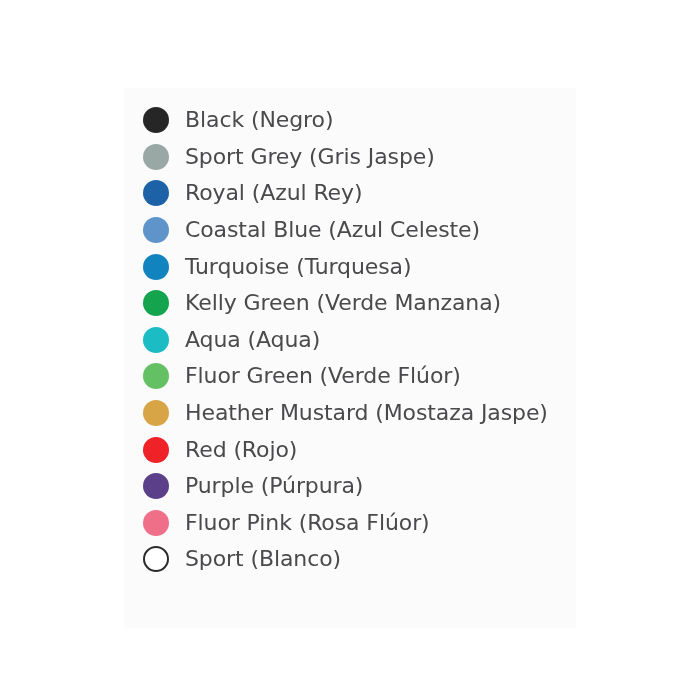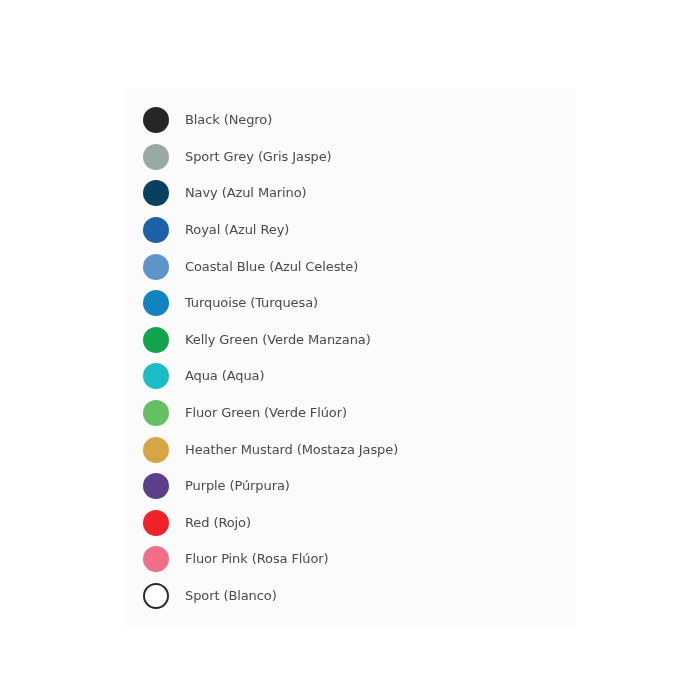--- a/index.html
+++ b/index.html
@@ -54,21 +54,21 @@
     box-sizing: border-box;
     display: block;
   }
 
   .swatch.outlined {
     border: 2px solid #2b2b2b;
   }
 
   .legend-label {
     font-family: "DejaVu Sans", sans-serif;
-    font-size: 13px;
+    font-size: 22px;
     line-height: 22px;
     color: #4a4a4c;
     letter-spacing: -0.1px;
     white-space: nowrap;
     padding-left: 8px;
   }
 </style>
 </head>
 <body>
 
@@ -78,26 +78,20 @@
         <div class="swatch-cell">
           <span class="swatch" style="background: rgb(38, 38, 38);"></span>
         </div>
         <span class="legend-label">Black (Negro)</span>
       </div>
       <div class="legend-row">
         <div class="swatch-cell">
           <span class="swatch" style="background: rgb(154, 168, 165);"></span>
         </div>
         <span class="legend-label">Sport Grey (Gris Jaspe)</span>
-      </div>
-      <div class="legend-row">
-        <div class="swatch-cell">
-          <span class="swatch" style="background: rgb(8, 64, 96);"></span>
-        </div>
-        <span class="legend-label">Navy (Azul Marino)</span>
       </div>
       <div class="legend-row">
         <div class="swatch-cell">
           <span class="swatch" style="background: rgb(29, 98, 166);"></span>
         </div>
         <span class="legend-label">Royal (Azul Rey)</span>
       </div>
       <div class="legend-row">
         <div class="swatch-cell">
           <span class="swatch" style="background: rgb(95, 148, 203);"></span>
@@ -129,29 +123,29 @@
         <span class="legend-label">Fluor Green (Verde Flúor)</span>
       </div>
       <div class="legend-row">
         <div class="swatch-cell">
           <span class="swatch" style="background: rgb(215, 165, 70);"></span>
         </div>
         <span class="legend-label">Heather Mustard (Mostaza Jaspe)</span>
       </div>
       <div class="legend-row">
         <div class="swatch-cell">
+          <span class="swatch" style="background: rgb(239, 34, 39);"></span>
+        </div>
+        <span class="legend-label">Red (Rojo)</span>
+      </div>
+      <div class="legend-row">
+        <div class="swatch-cell">
           <span class="swatch" style="background: rgb(91, 64, 137);"></span>
         </div>
         <span class="legend-label">Purple (Púrpura)</span>
-      </div>
-      <div class="legend-row">
-        <div class="swatch-cell">
-          <span class="swatch" style="background: rgb(239, 34, 39);"></span>
-        </div>
-        <span class="legend-label">Red (Rojo)</span>
       </div>
       <div class="legend-row">
         <div class="swatch-cell">
           <span class="swatch" style="background: rgb(239, 111, 136);"></span>
         </div>
         <span class="legend-label">Fluor Pink (Rosa Flúor)</span>
       </div>
       <div class="legend-row">
         <div class="swatch-cell">
           <span class="swatch outlined" style="background: rgb(255, 255, 255);"></span>

